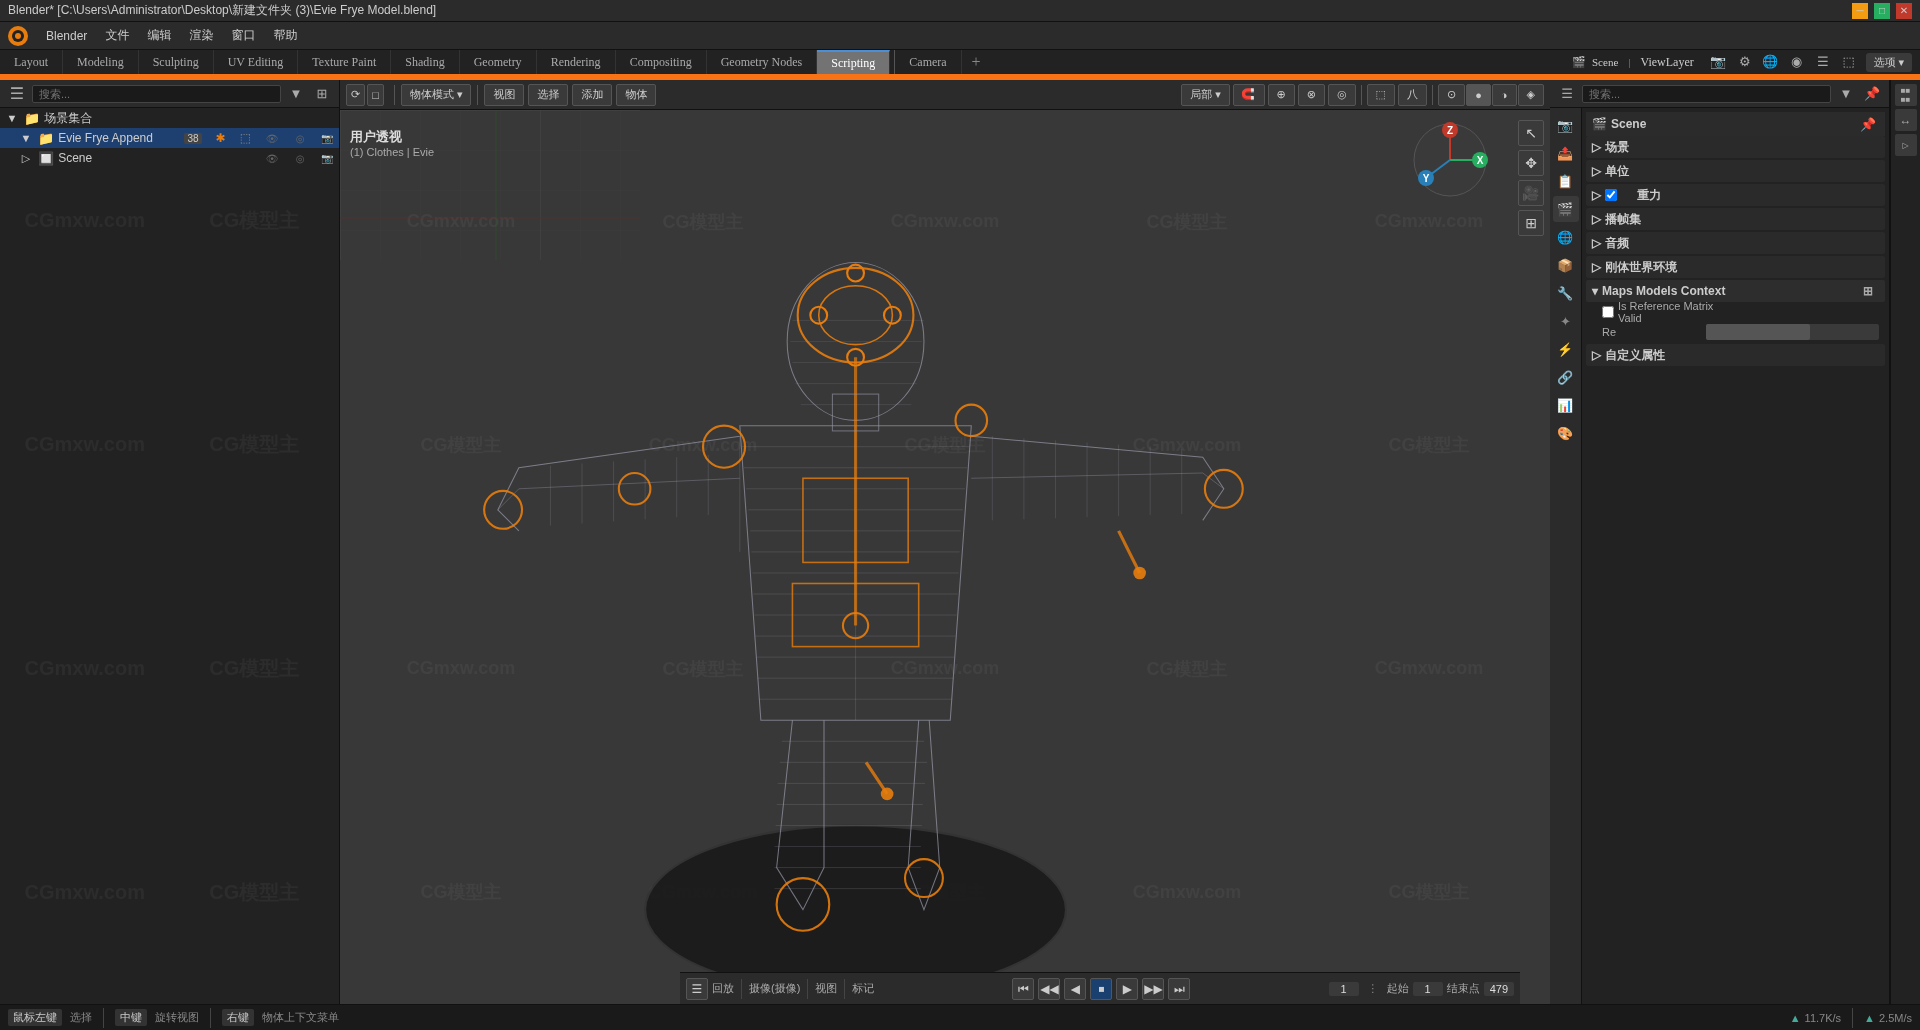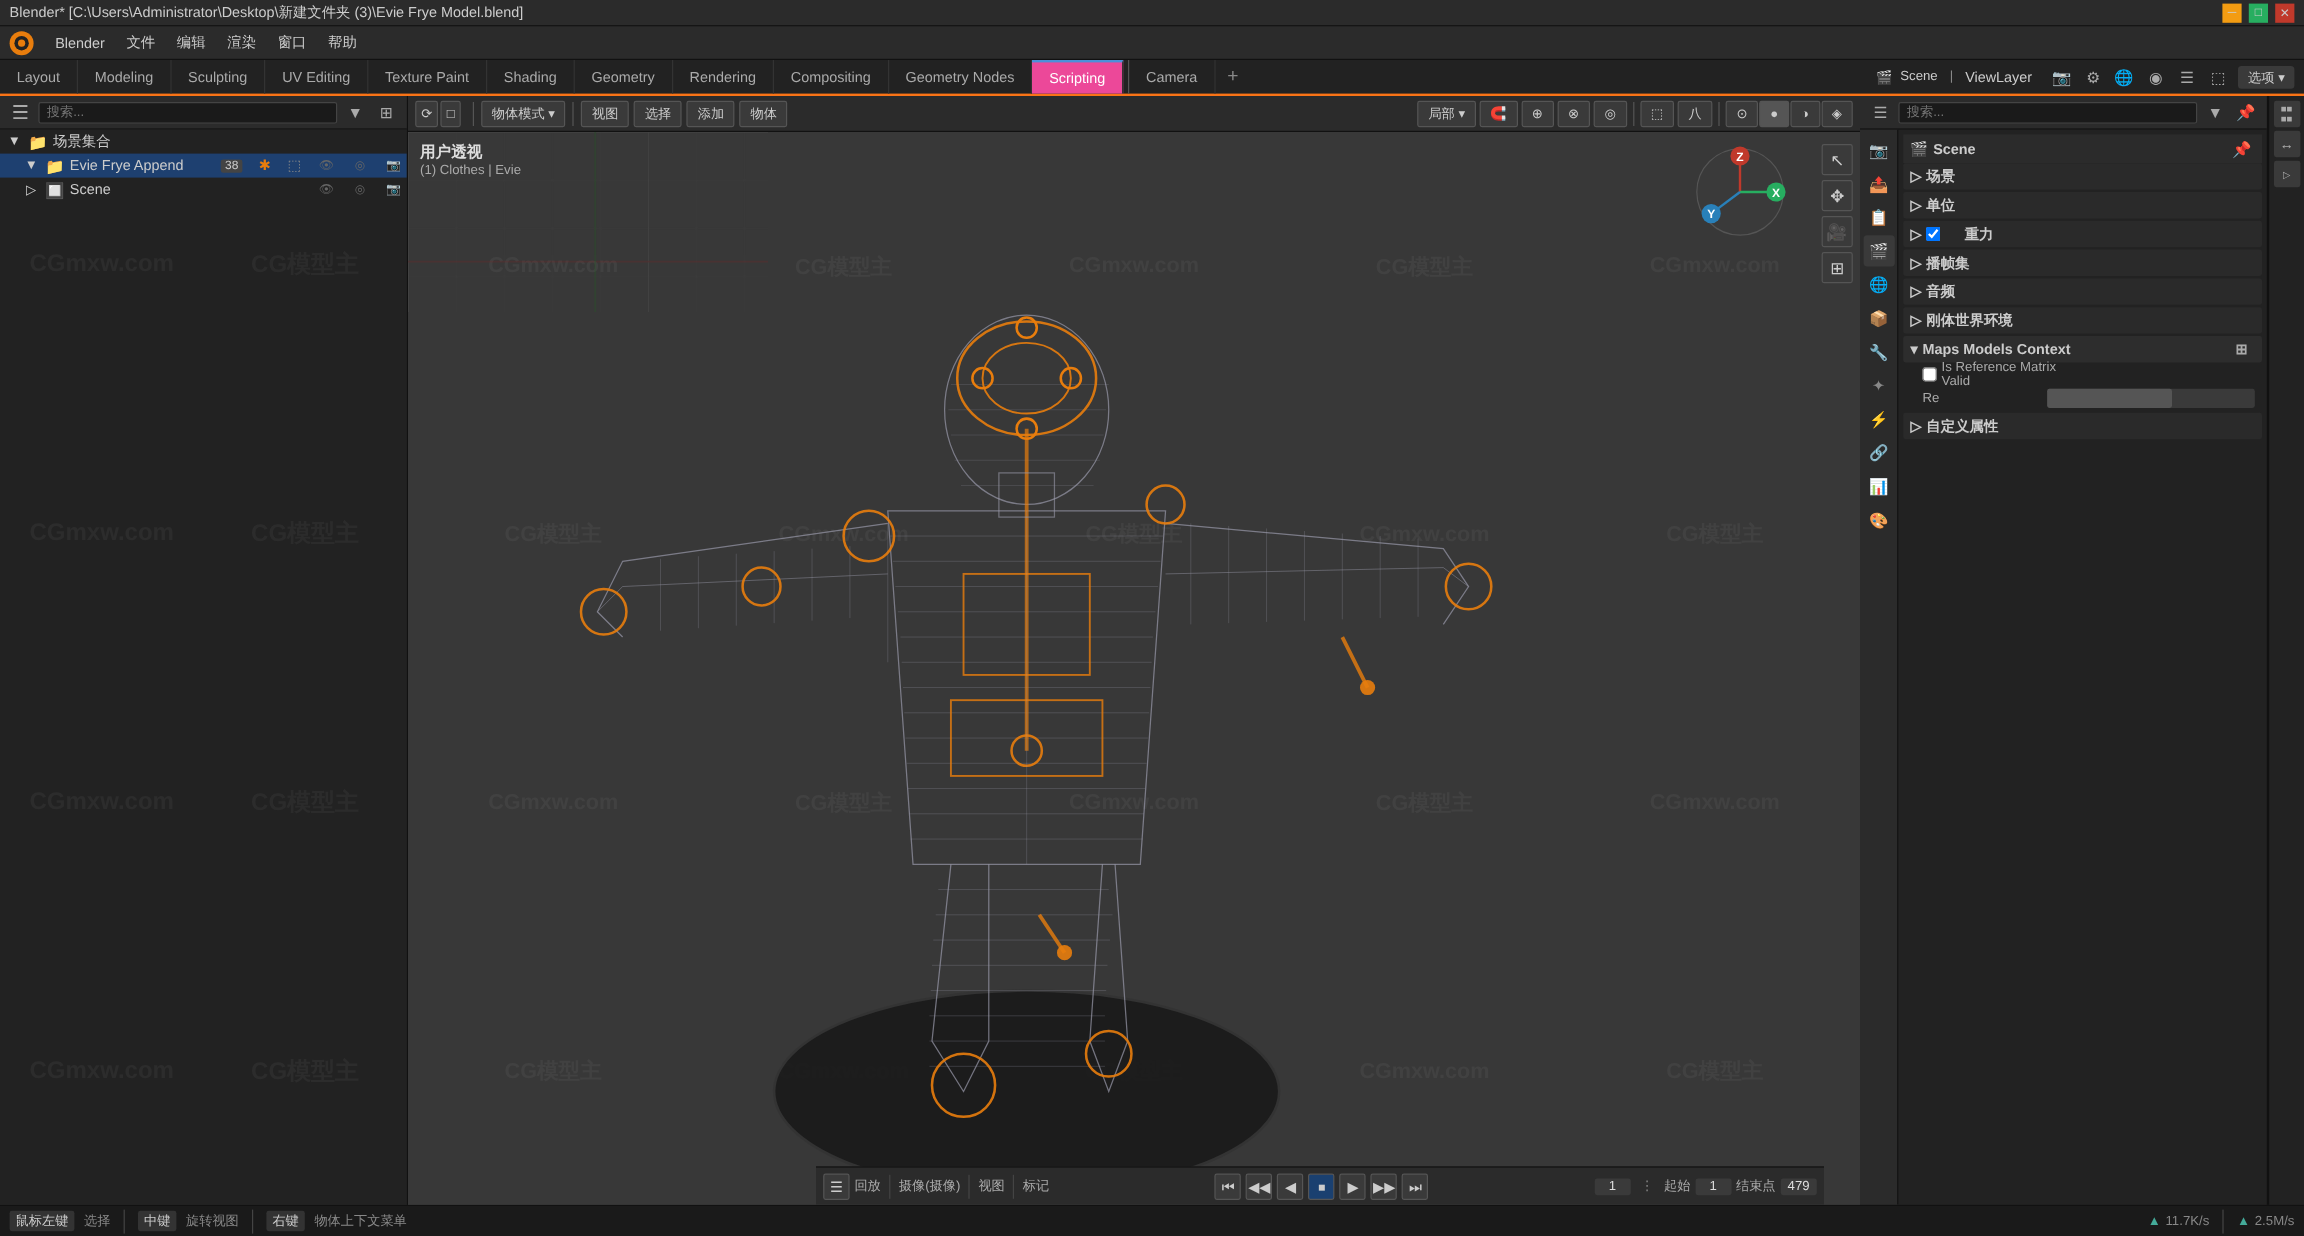--- a/index.html
+++ b/index.html
@@ -76,35 +76,36 @@
       color: #ccc;
     }
 
     
     #workspace-tabs {
       width: 100%;
       height: 30px;
       background: #222;
       display: flex;
       align-items: stretch;
-      border-bottom: 2px solid #f97316;
+      border-bottom: 6px solid #f97316;
       padding: 0;
+      font-family: Liberation Serif, serif;
     }
     .ws-tab {
       padding: 0 14px;
       display: flex;
       align-items: center;
       cursor: pointer;
       font-size: 12px;
       color: #aaa;
       border-right: 1px solid #333;
       white-space: nowrap;
     }
     .ws-tab.active {
-      background: #ec4899;
+      background: #737373;
       color: #fff;
       border-top: 2px solid #4a90d9;
     }
     .ws-tab-add {
       padding: 0 10px;
       display: flex;
       align-items: center;
       cursor: pointer;
       color: #888;
       font-size: 16px;
@@ -318,21 +319,21 @@
       align-items: center;
       justify-content: center;
       font-size: 18px;
       color: #aaa;
       font-weight: bold;
     }
 
     
     .vp-label {
       position: absolute;
-      top: 8px;
+      top: 18px;
       left: 10px;
       font-size: 12px;
       color: #ccc;
       z-index: 5;
     }
 
     
     #character-svg {
       position: absolute;
       top: 0; left: 0; right: 0; bottom: 0;

